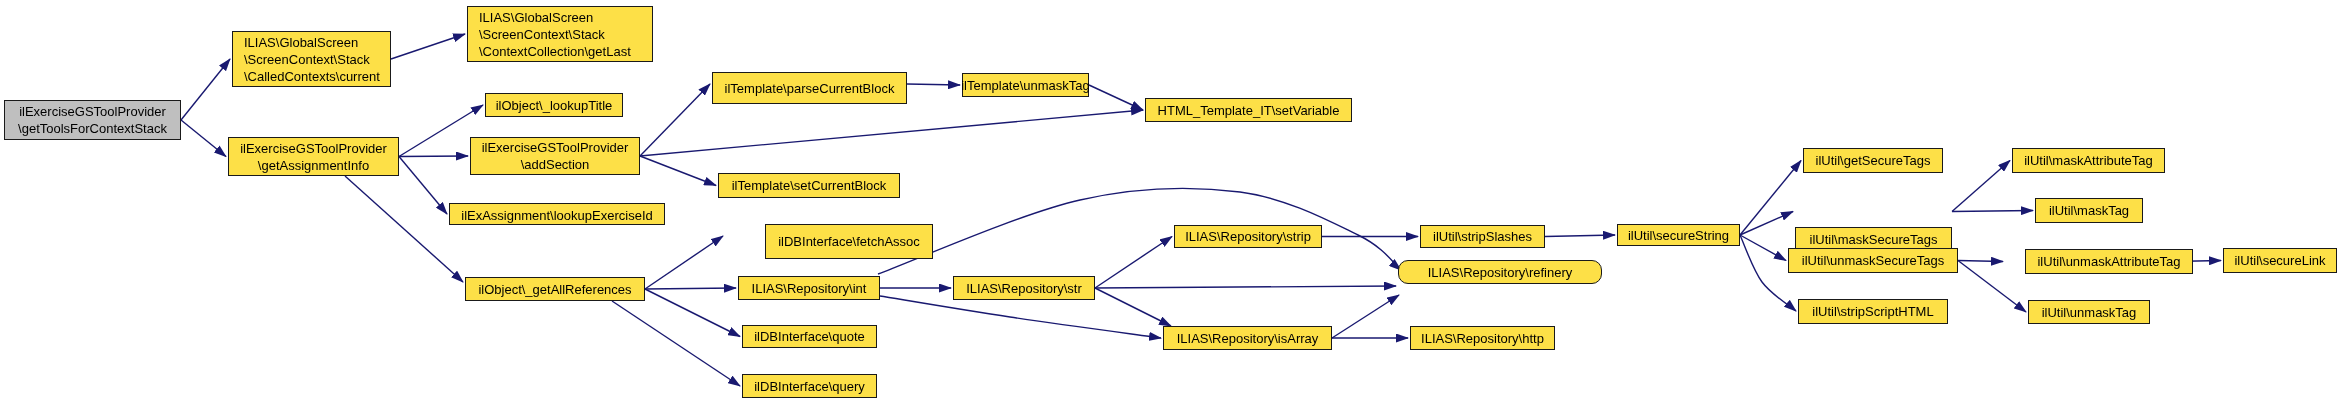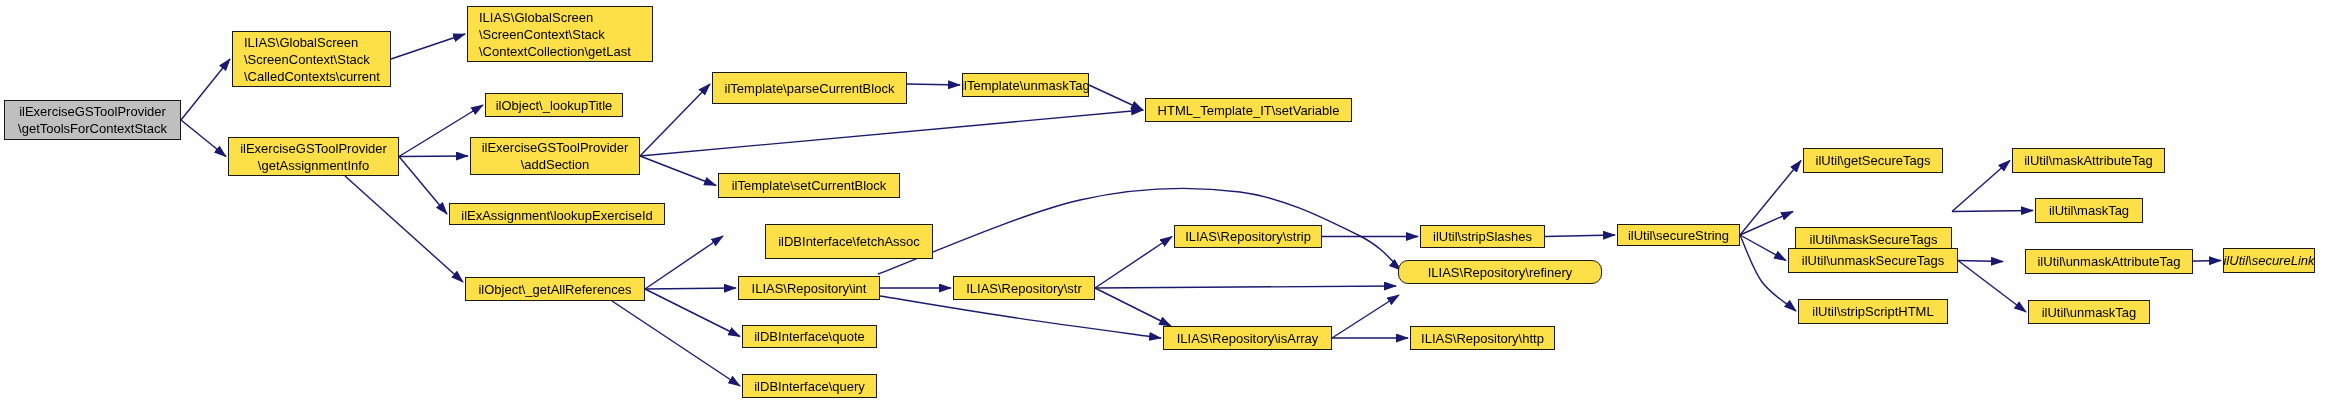--- a/index.html
+++ b/index.html
@@ -161,21 +161,21 @@
     </div>
     <div class="node center" style="left: 2035px; top: 198px; width: 108px; height: 25px; border-color: rgb(26, 26, 26);">
       <span>ilUtil\maskTag</span>
     </div>
     <div class="node center" style="left: 1788px; top: 248px; width: 170px; height: 25px; border-color: rgb(26, 26, 26); text-align: center;">
       <span>ilUtil\unmaskSecureTags</span>
     </div>
     <div class="node center" style="left: 2005px; top: 249px; width: 168px; height: 25px; border-color: rgb(26, 26, 26); margin-left: 20px;">
       <span>ilUtil\unmaskAttributeTag</span>
     </div>
-    <div class="node center" style="left: 2223px; top: 248px; width: 92px; height: 25px; border-color: rgb(26, 26, 26); font-style: italic;">
+    <div class="node center" style="left: 2223px; top: 248px; width: 114px; height: 25px; border-color: rgb(26, 26, 26);">
       <span>ilUtil\secureLink</span>
     </div>
     <div class="node center" style="left: 1798px; top: 299px; width: 150px; height: 25px; border-color: rgb(26, 26, 26);">
       <span>ilUtil\stripScriptHTML</span>
     </div>
     <div class="node center" style="left: 2028px; top: 300px; width: 122px; height: 24px; border-color: rgb(26, 26, 26);">
       <span>ilUtil\unmaskTag</span>
     </div>
   </div>
 

